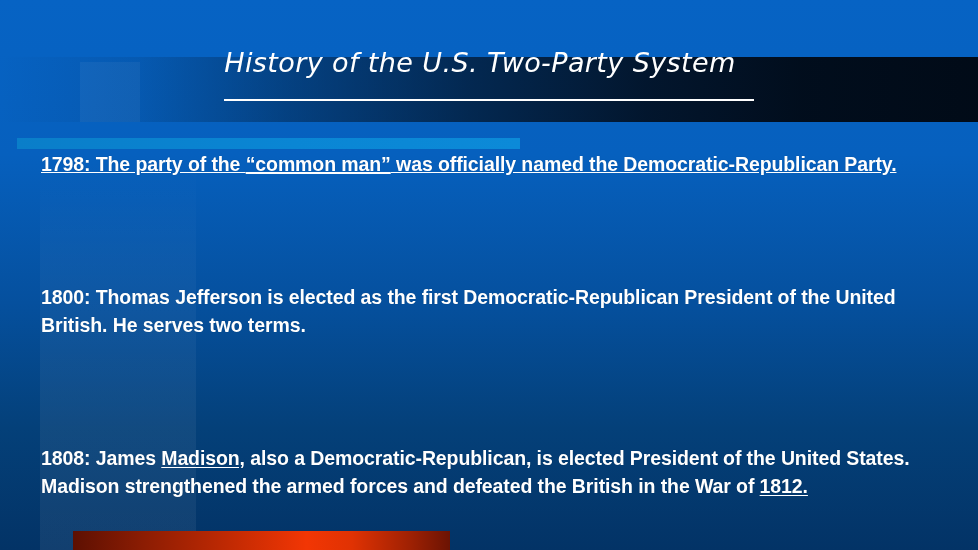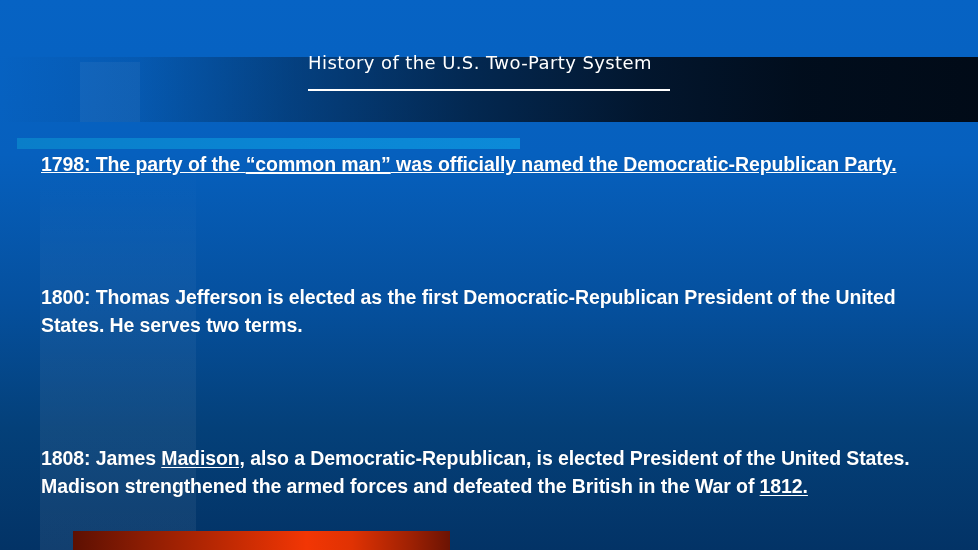--- a/index.html
+++ b/index.html
@@ -75,27 +75,28 @@
   #title-wrap {
     position:absolute;
     left:0; top:46px;
     width:978px;
     text-align:center;
     z-index:5;
   }
   #slide-title {
     display:inline-block;
     font-family:"DejaVu Sans", sans-serif;
+    font-style:italic;
     font-weight:400;
-    font-size:18px;
+    font-size:27px;
     line-height:34px;
     letter-spacing:0.4px;
     color:#ffffff;
     border-bottom:2px solid #ffffff;
-    padding:0 18px 9px 0;
+    padding:0 18px 19px 0;
     white-space:nowrap;
   }
 
   
   #body {
     position:absolute;
     left:41px; top:150px;
     width:890px;
     z-index:4;
   }
@@ -123,17 +124,17 @@
   <div class="deco-vert-band"></div>
   <div class="deco-cyan-bar"></div>
   <div class="deco-red-bar"></div>
 
   <div id="title-wrap">
     <span id="slide-title">History of the U.S. Two-Party System</span>
   </div>
 
   <div id="body">
     <p class="para p1"><span>1798: The party of the </span><span class="u">“common man”</span><span> was officially named the Democratic-Republican Party.</span></p>
-    <p class="para p2"><span>1800: Thomas Jefferson is elected as the first Democratic-Republican President of the United States. He serves two terms.</span></p>
+    <p class="para p2"><span>1800: Thomas Jefferson is elected as the first Democratic-Republican President of the United British. He serves two terms.</span></p>
     <p class="para p3"><span>1808: James </span><span class="u">Madison,</span><span> also a Democratic-Republican, is elected President of the United States. Madison strengthened the armed forces and defeated the British in the War of </span><span class="u">1812.</span></p>
   </div>
 
 </div>
 
 </body></html>

